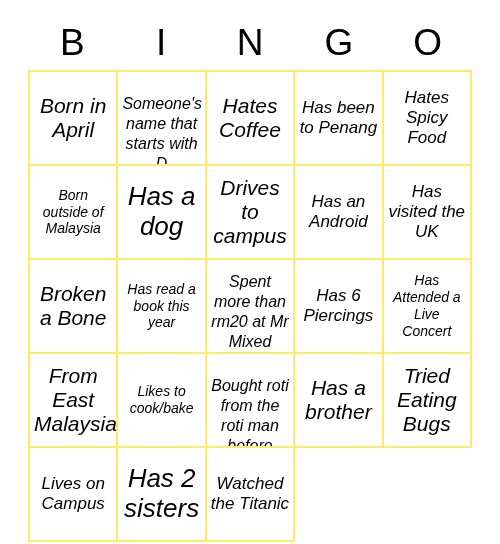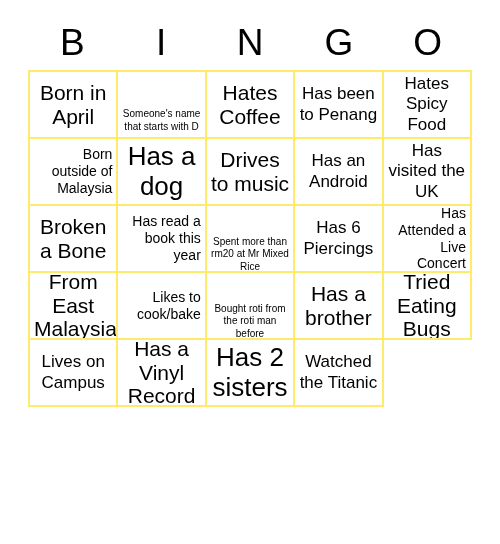--- a/index.html
+++ b/index.html
@@ -43,28 +43,29 @@
     color: #000000;
     letter-spacing: 0;
   }
 
   
   #grid {
     position: absolute;
     left: 28px;
     top: 70px;
     width: 444px;
-    height: 337px;
+    height: 472px;
     display: grid;
     grid-template-columns: repeat(5, 1fr);
     grid-template-rows: repeat(5, 1fr);
     border-top: 2px solid #ffeb6b;
     border-left: 2px solid #ffeb6b;
     box-sizing: border-box;
     background: #ffffff;
+    font-style: italic;
   }
   .cell {
     border-right: 2px solid #ffeb6b;
     border-bottom: 2px solid #ffeb6b;
     box-sizing: border-box;
     display: flex;
     align-items: center;
     justify-content: center;
     text-align: center;
     padding: 2px 4px;
@@ -73,22 +74,22 @@
     overflow: hidden;
   }
   .cell span {
     display: block;
     width: 100%;
   }
   
   .fs-xl span { font-size: 26px; line-height: 1.14; }
   .fs-lg span { font-size: 21px; line-height: 1.14; }
   .fs-md span { font-size: 17px; line-height: 1.18; }
-  .fs-sm span { font-size: 14px; line-height: 1.2; text-align: right; }
-  .fs-xs span { font-size: 10px; line-height: 1.25; margin-top: 32px; }
+  .fs-sm span { font-size: 14px; line-height: 1.2; }
+  .fs-xs span { font-size: 16px; line-height: 1.25; margin-top: 32px; }
 </style>
 </head>
 <body>
 
 <div id="card">
 
   <div id="header">
     <div class="hdr-letter">B</div>
     <div class="hdr-letter">I</div>
     <div class="hdr-letter">N</div>
@@ -112,21 +113,21 @@
       <div class="cell fs-md">
         <span>Hates Spicy Food</span>
       </div>
       <div class="cell fs-sm">
         <span>Born outside of Malaysia</span>
       </div>
       <div class="cell fs-xl">
         <span>Has a dog</span>
       </div>
       <div class="cell fs-lg">
-        <span>Drives to music</span>
+        <span>Drives to campus</span>
       </div>
       <div class="cell fs-md">
         <span>Has an Android</span>
       </div>
       <div class="cell fs-md">
         <span>Has visited the UK</span>
       </div>
       <div class="cell fs-lg">
         <span>Broken a Bone</span>
       </div>
@@ -153,23 +154,20 @@
       </div>
       <div class="cell fs-lg">
         <span>Has a brother</span>
       </div>
       <div class="cell fs-lg">
         <span>Tried Eating Bugs</span>
       </div>
       <div class="cell fs-md">
         <span>Lives on Campus</span>
       </div>
-      <div class="cell fs-lg">
-        <span>Has a Vinyl Record</span>
-      </div>
       <div class="cell fs-xl">
         <span>Has 2 sisters</span>
       </div>
       <div class="cell fs-md">
         <span>Watched the Titanic</span>
       </div>
     </div>
 
 </div>
 

